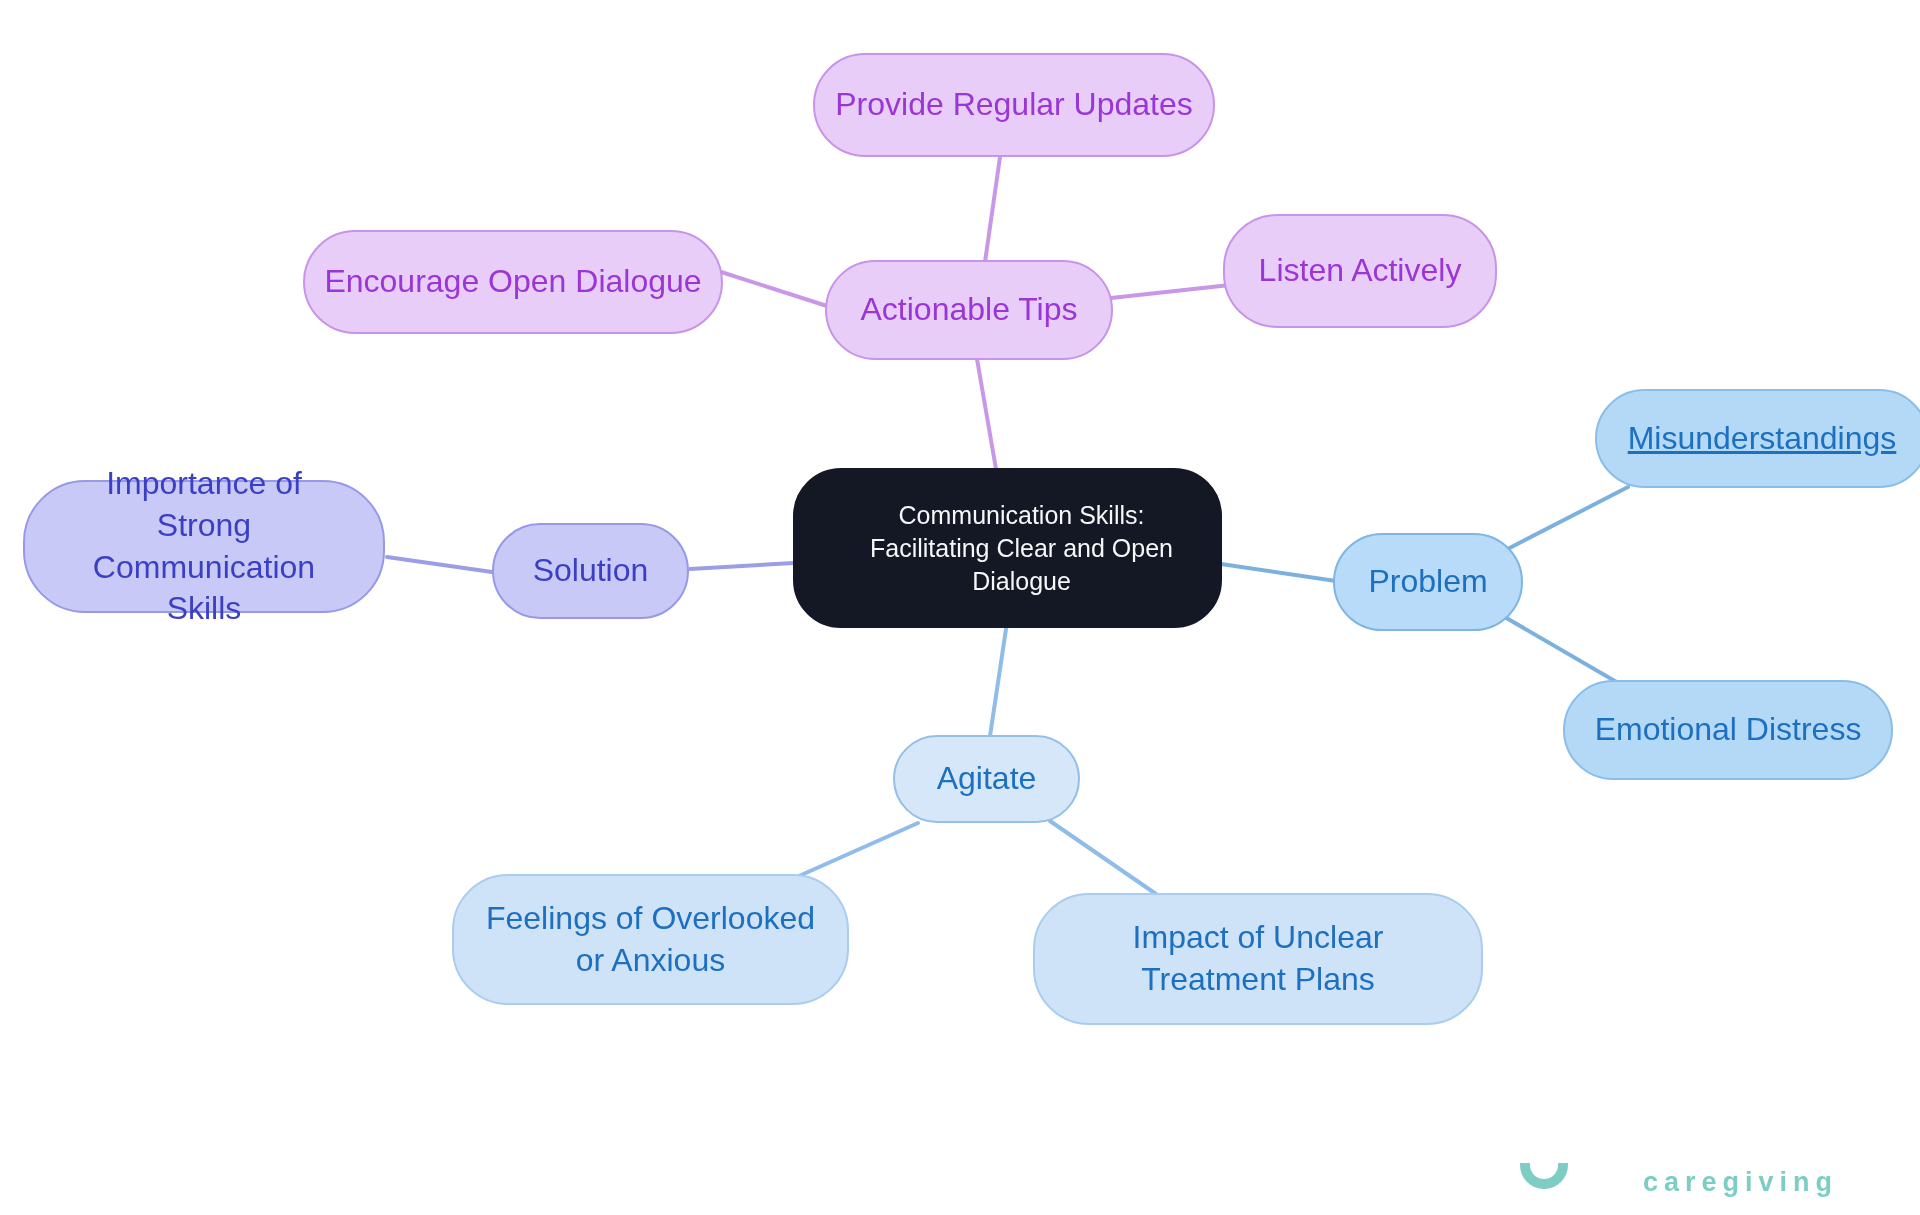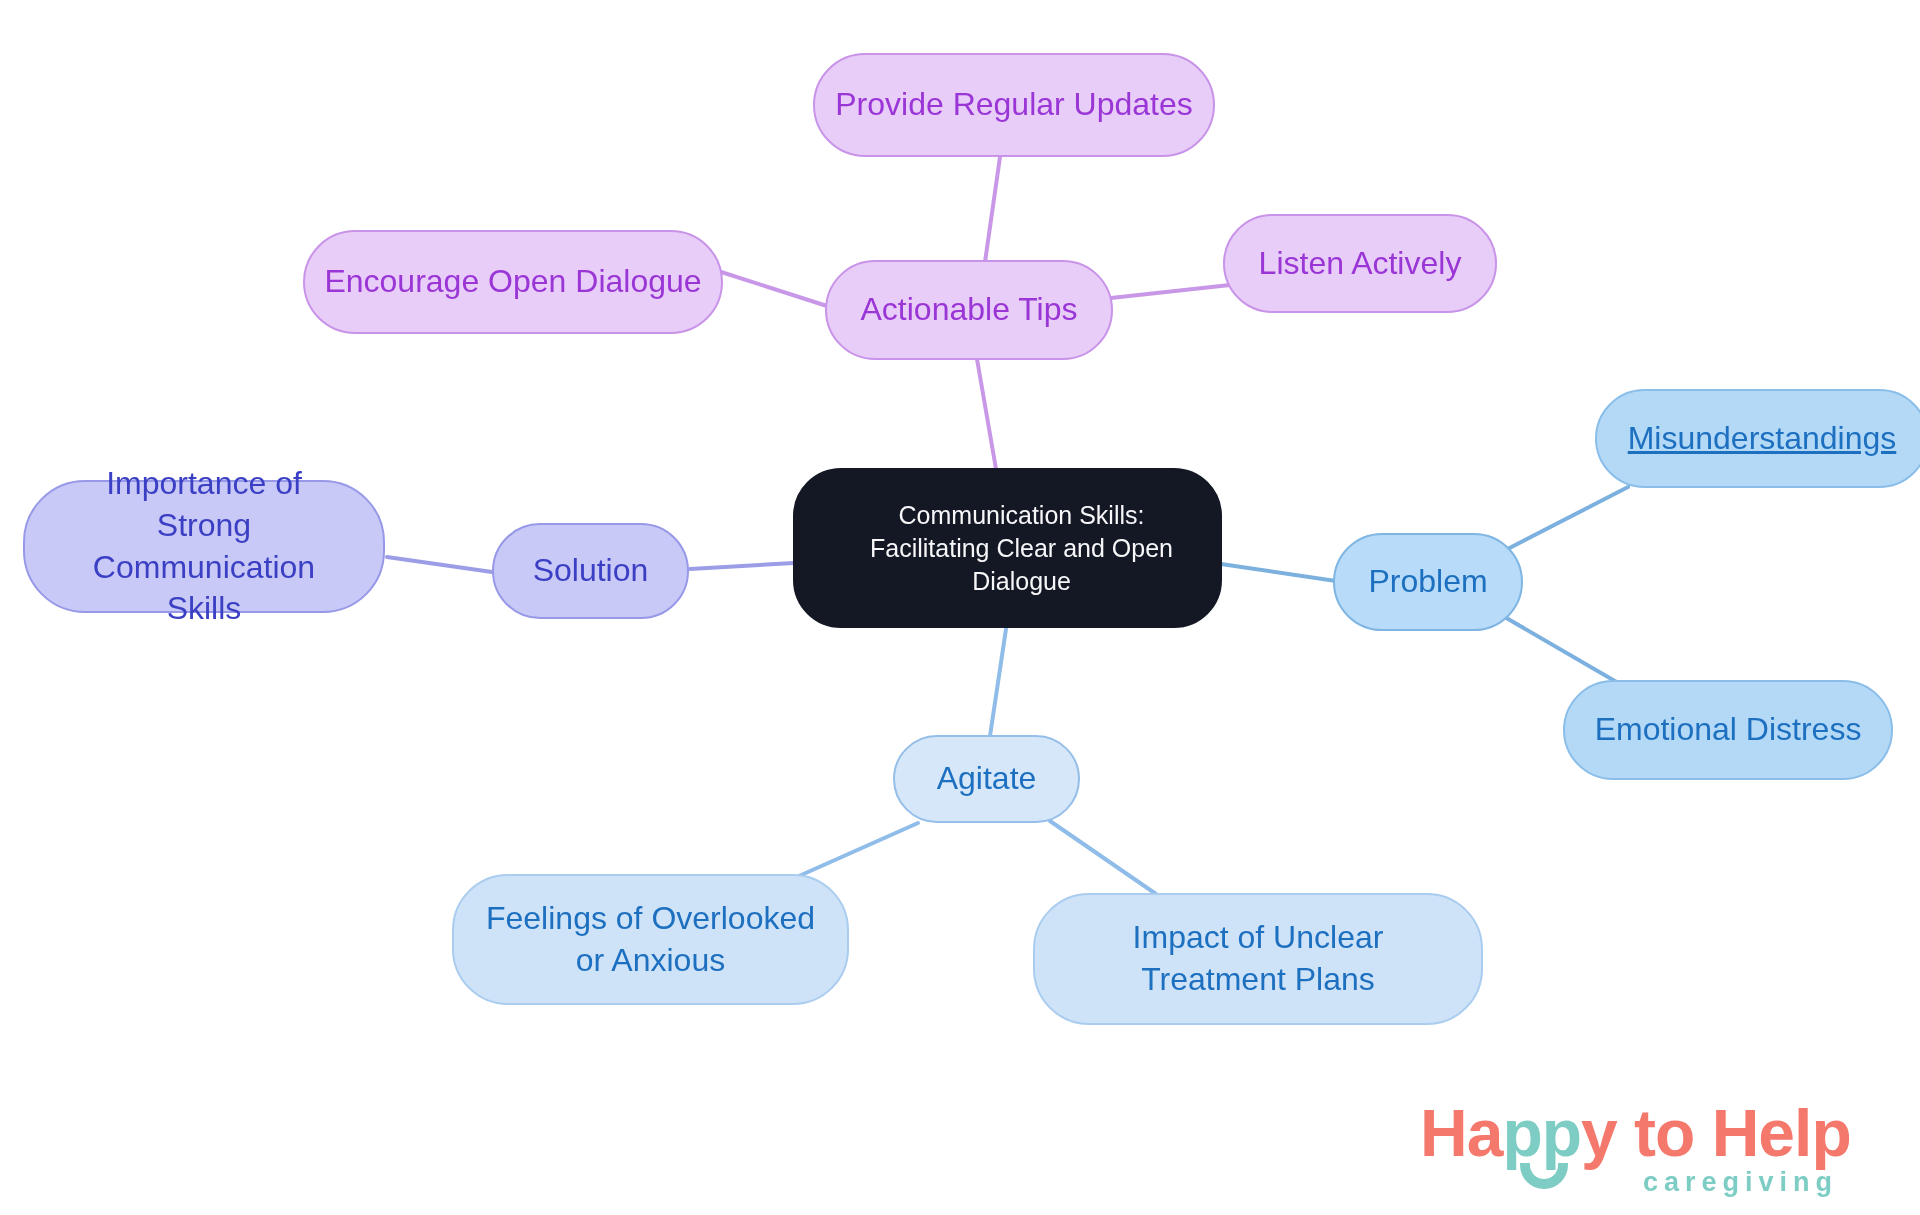--- a/index.html
+++ b/index.html
@@ -93,21 +93,21 @@
 
 <div class="node lavender" style="left:825px;top:260px;width:288px;height:100px;">
   <span class="inner">Actionable Tips</span>
 </div>
 <div class="node lavender" style="left:813px;top:53px;width:402px;height:104px;">
   <span class="inner">Provide Regular Updates</span>
 </div>
 <div class="node lavender" style="left:303px;top:194px;width:420px;height:104px;margin-top:36px;">
   <span class="inner">Encourage Open Dialogue</span>
 </div>
-<div class="node lavender" style="left:1223px;top:214px;width:274px;height:99px;text-align:right;">
+<div class="node lavender" style="left:1223px;top:214px;width:274px;height:114px;text-align:right;">
   <span class="inner">Listen Actively</span>
 </div>
 
 <div class="node problem-style" style="left:1333px;top:533px;width:190px;height:98px;">
   <span class="inner">Problem</span>
 </div>
 <div class="node problem-child" style="left:1595px;top:389px;width:334px;height:99px;text-decoration:underline;">
   <span class="inner">Misunderstandings</span>
 </div>
 <div class="node problem-child" style="left:1563px;top:680px;width:330px;height:100px;">
@@ -125,16 +125,15 @@
   <span class="inner">Agitate</span>
 </div>
 <div class="node agitate-child" style="left:452px;top:874px;width:397px;height:131px;">
   <span class="inner" style="width:335px;">Feelings of Overlooked or Anxious</span>
 </div>
 <div class="node agitate-child" style="left:1033px;top:893px;width:450px;height:132px;">
   <span class="inner" style="width:370px;">Impact of Unclear Treatment Plans</span>
 </div>
 
 <div class="logo">
-  <div class="logo-title"><span>Ha</span><span class="teal">pp</span><span>y</span><span> to </span><span>Help</span></div>
   <div class="logo-smile"></div>
   <div class="logo-sub">caregiving</div>
 </div>
 
 </body></html>

